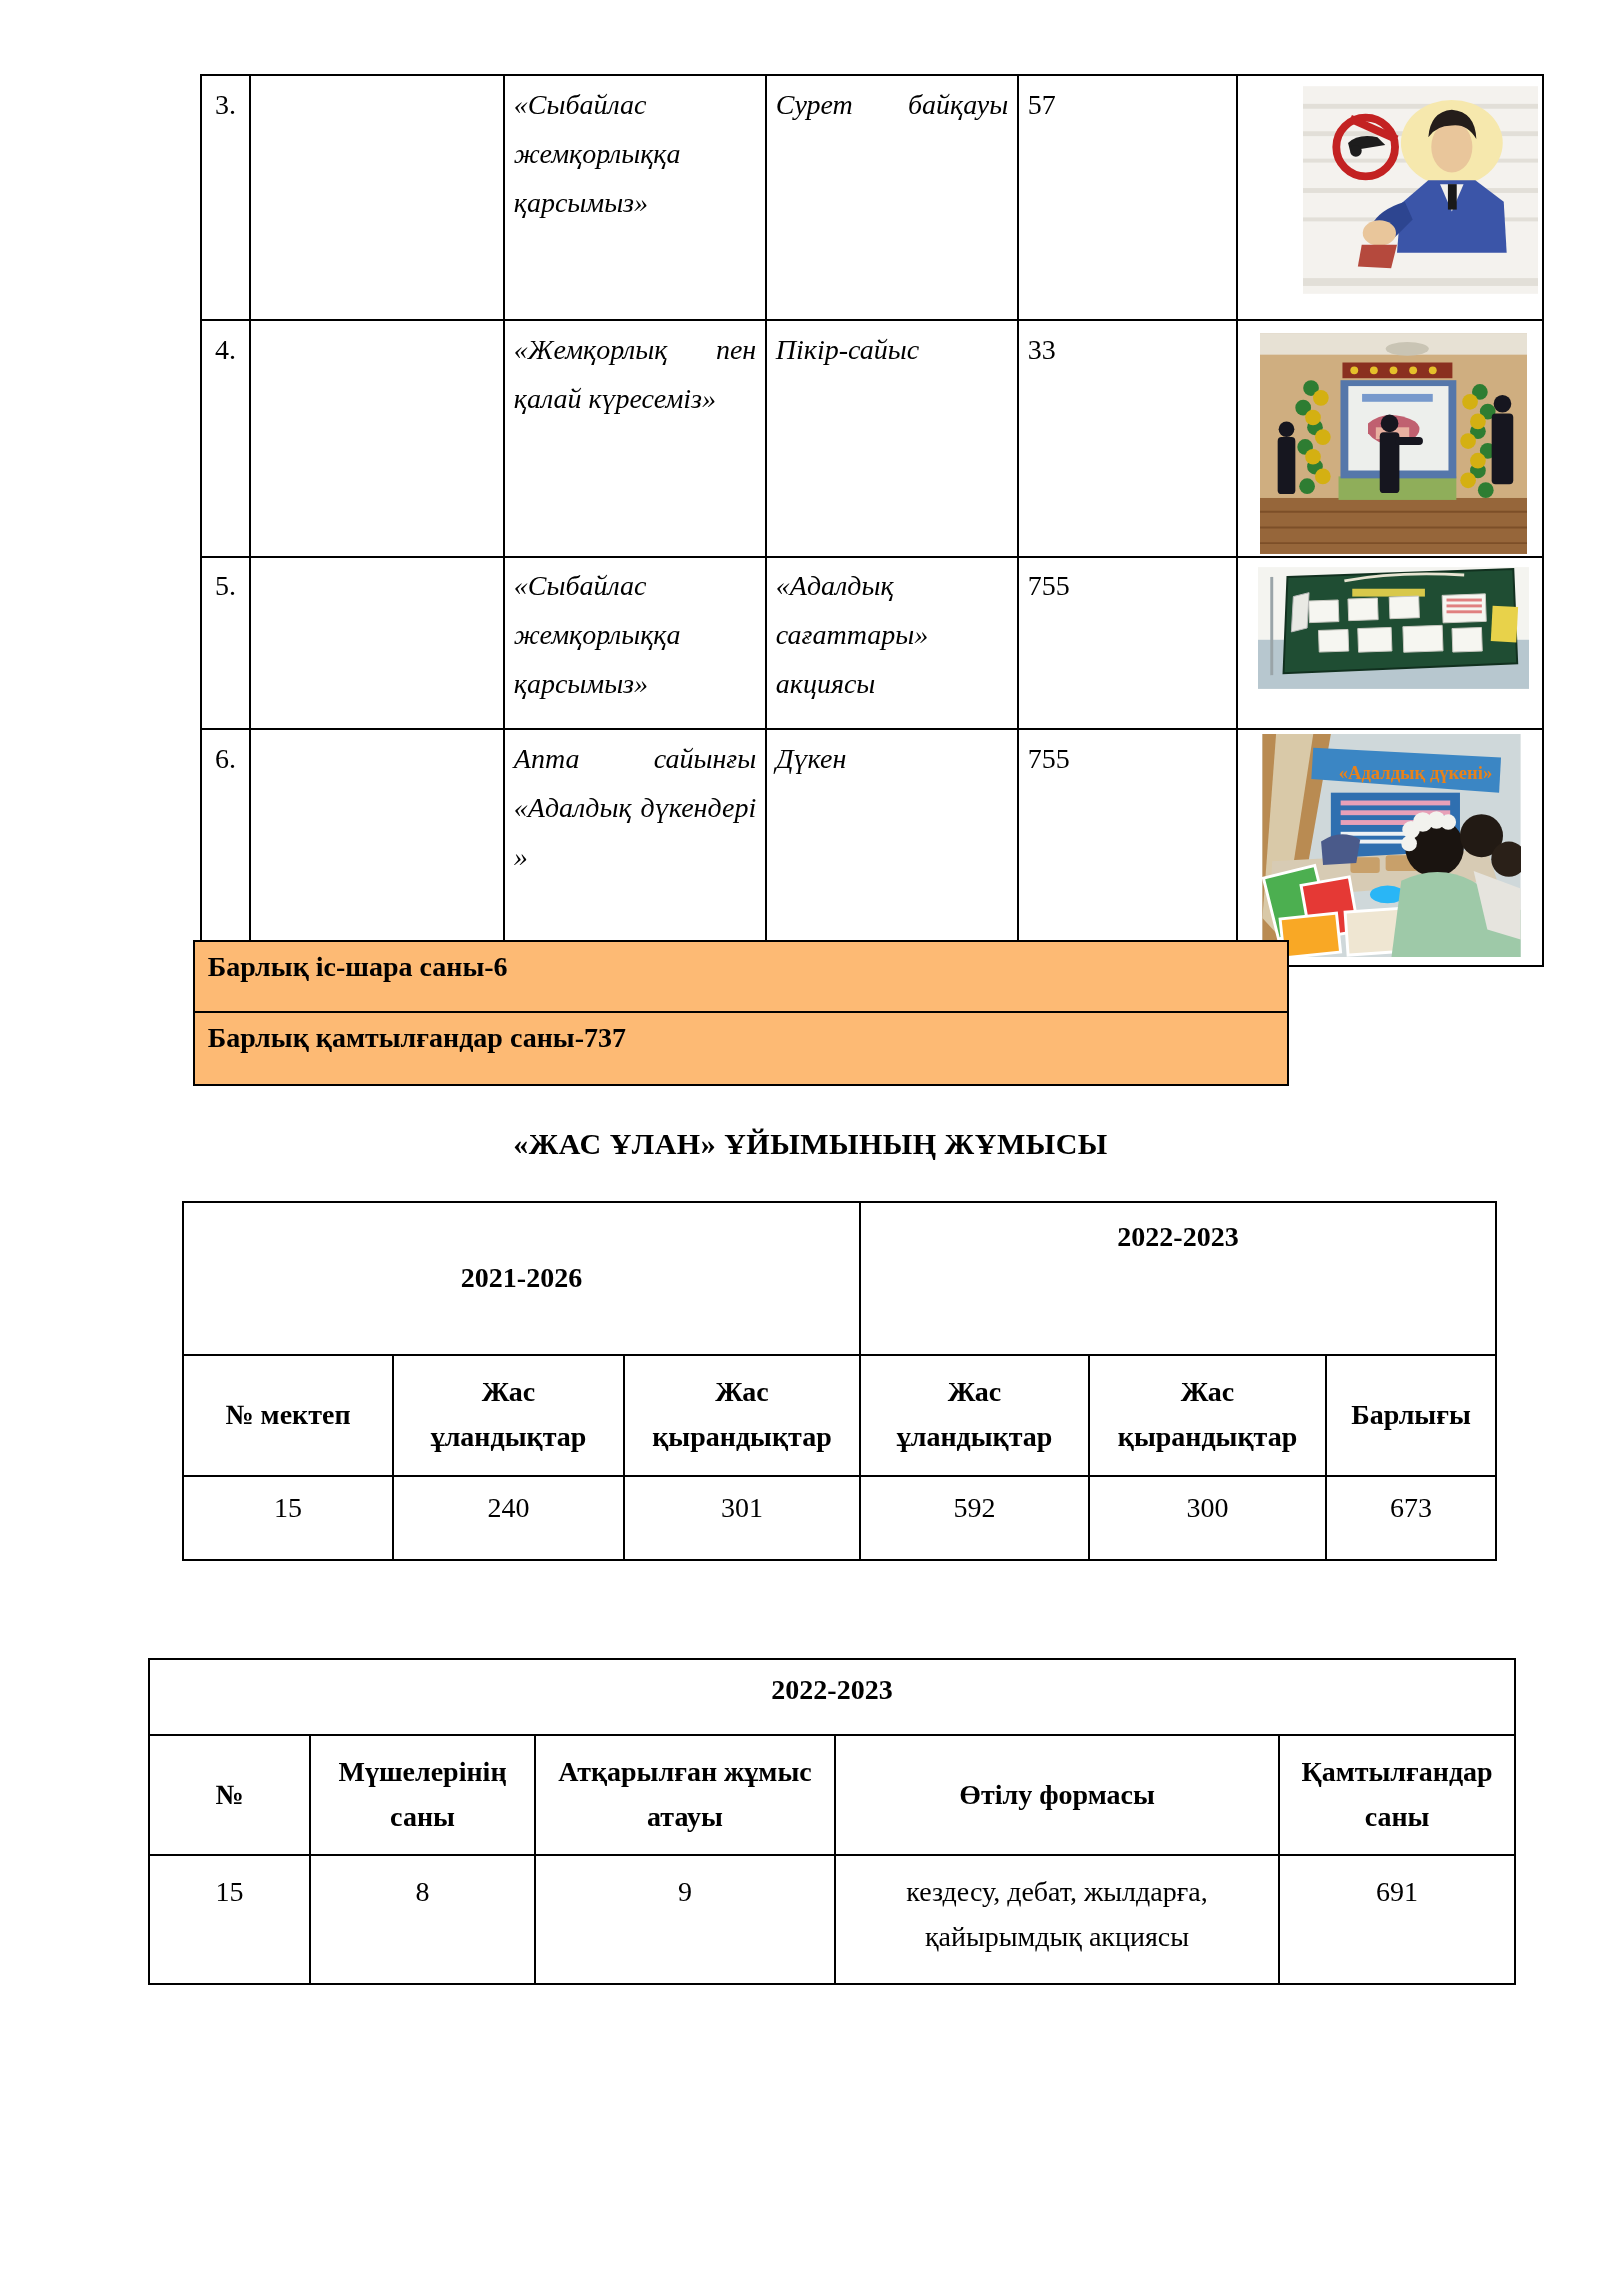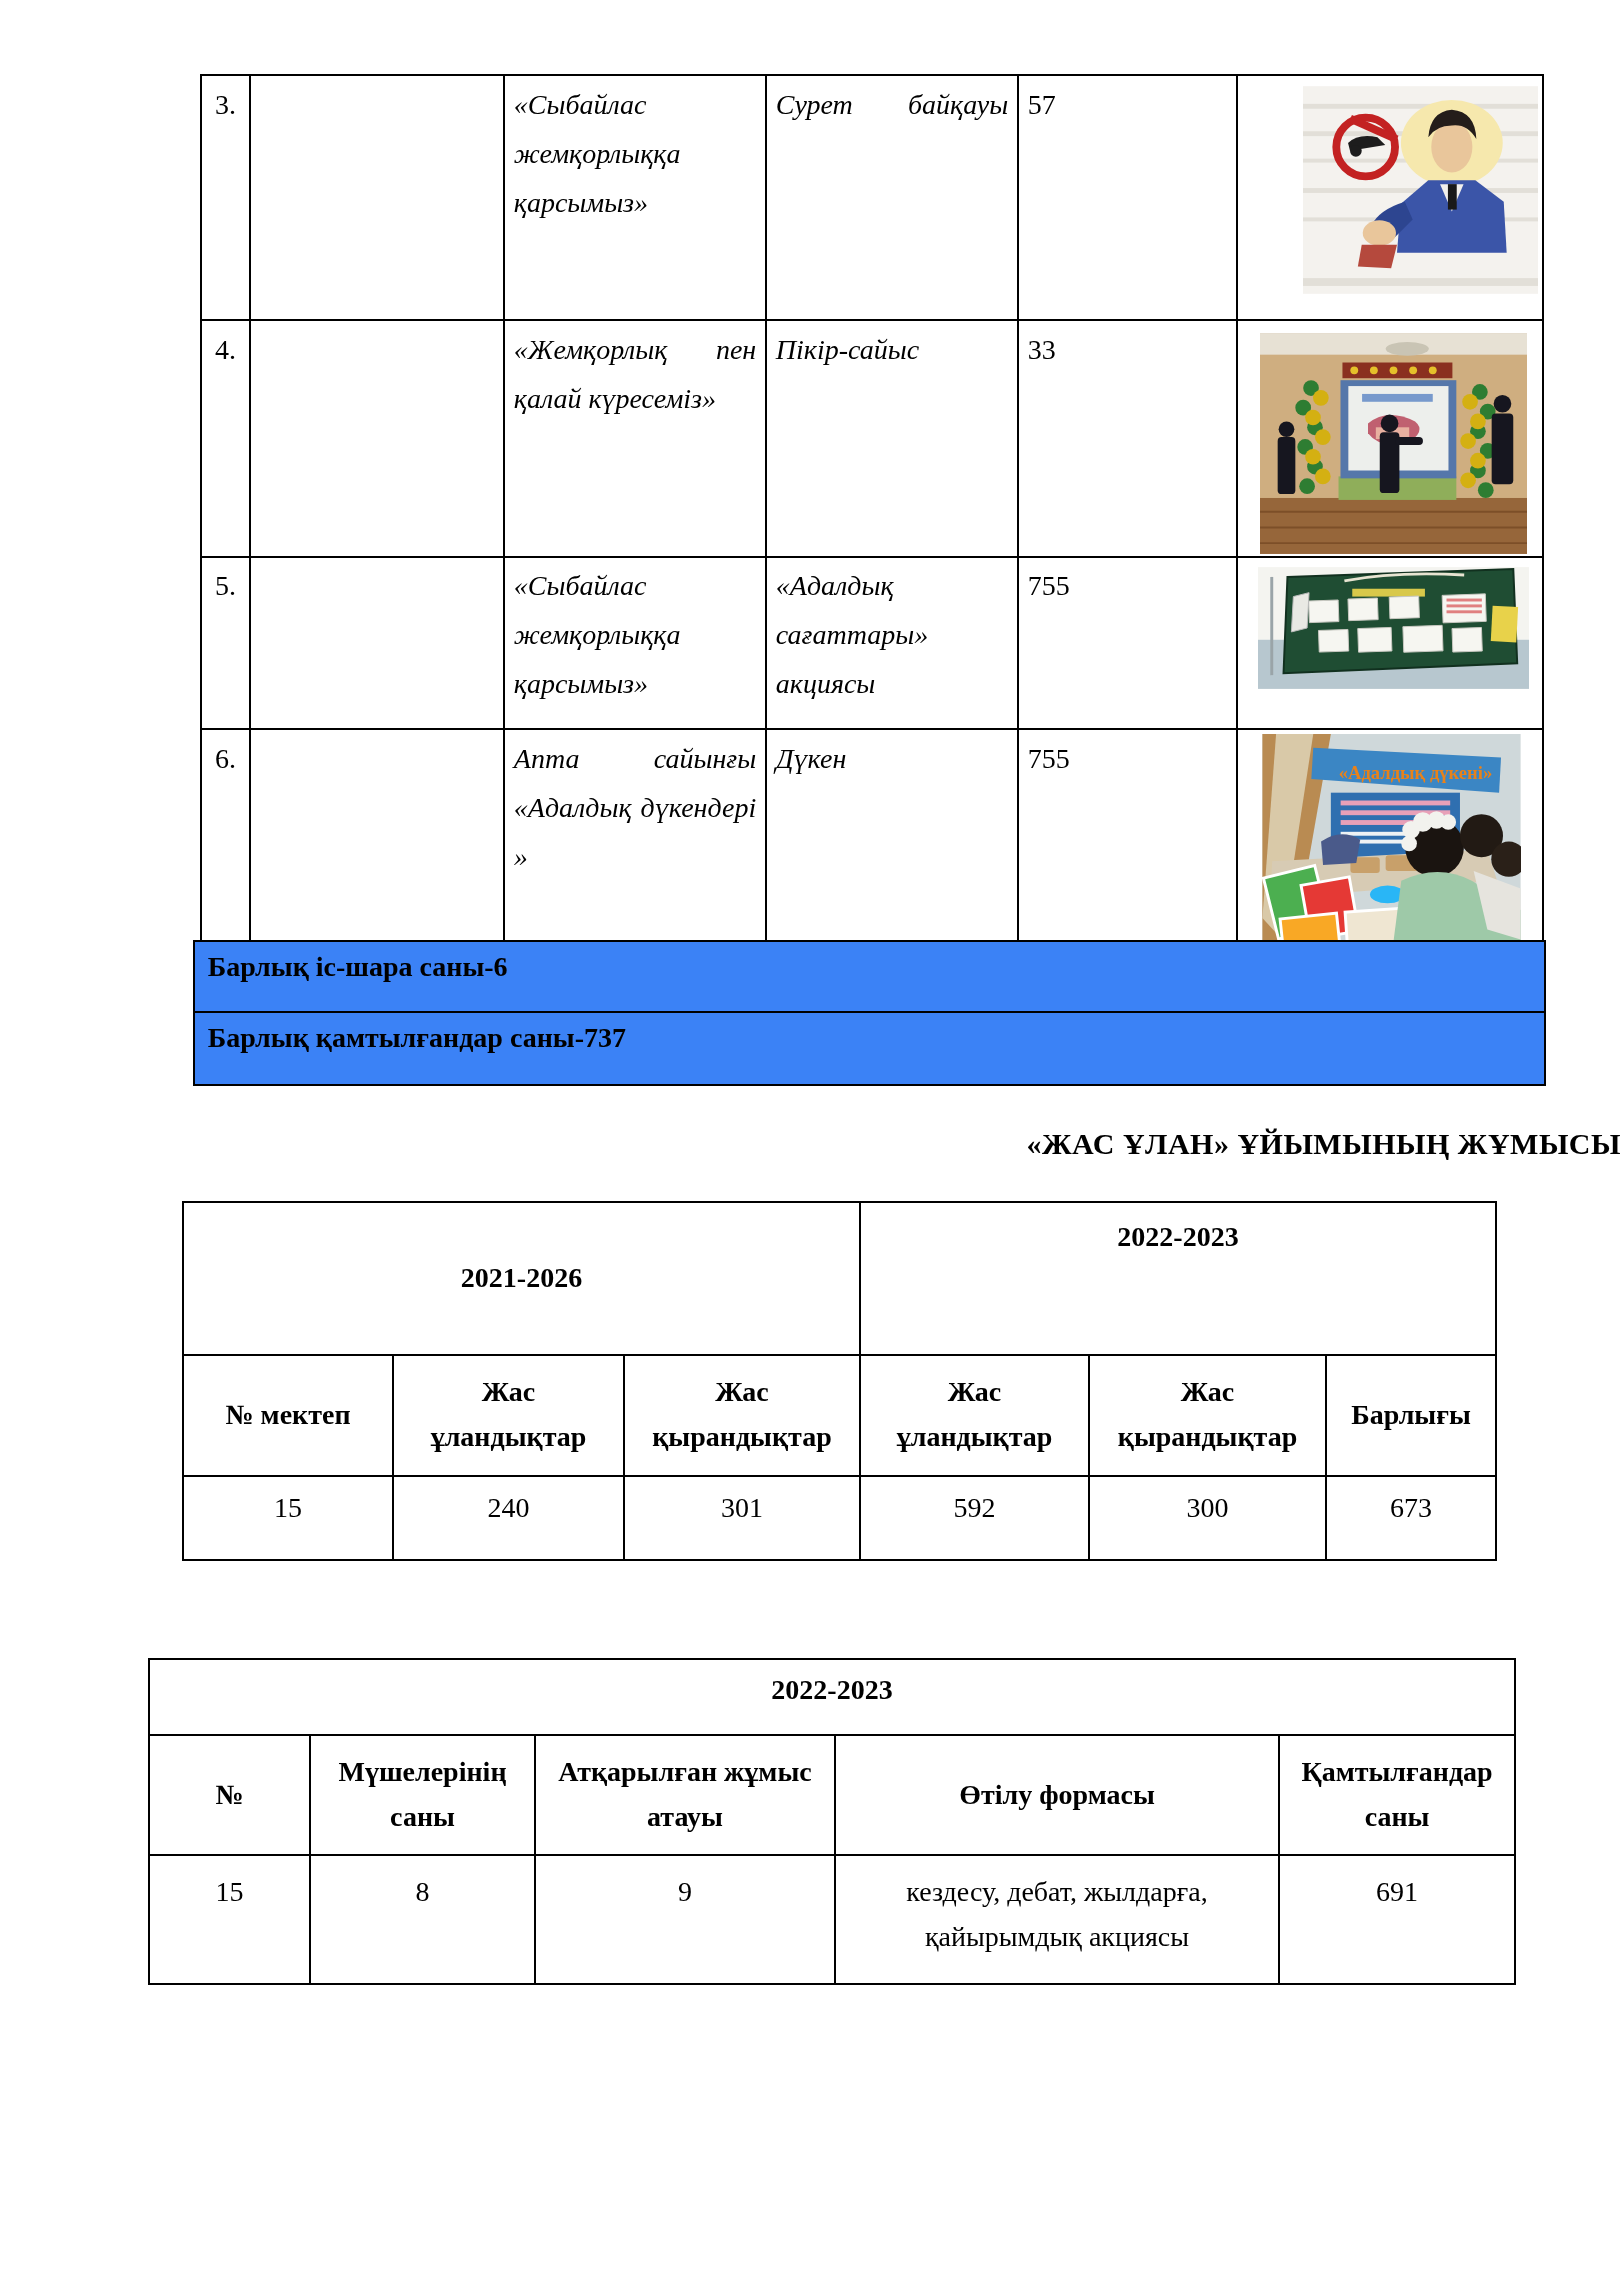--- a/index.html
+++ b/index.html
@@ -15,32 +15,32 @@
   
   .t1 { left:200px; top:74px; width:1341px; }
   .t1 td.num   { text-align:center; padding:3.9px 2px; }
   .t1 td.name, .t1 td.format { text-align:justify;font-style:italic; }
   .t1 td.format.stretch { text-align-last:justify; }
   .t1 td.photo { padding:0;font-family:Liberation Serif, serif; }
   .t1 svg { display:block; }
 
   
   .summary {
-    position:absolute; left:193px; top:940px; width:1353px;
-    border:2.9px solid #000; box-sizing:border-box; background:#3b82f6;
+    position:absolute; left:193px; top:940px; width:1096px;
+    border:2.9px solid #000; box-sizing:border-box; background:#fdba74;
   }
   .summary .srow { height:71px; box-sizing:border-box; padding:8.8px 0 0 12.7px;
     font-weight:bold; font-size:28px; }
   .summary .srow:first-child { border-bottom:2.9px solid #000; }
 
   .doc-heading {
     position:absolute; left:0; width:1621px; text-align:center;
     font-weight:bold; font-size:30px; letter-spacing:0.5px;
   }
-  .h-jas { top:1127px;text-align:right; }
+  .h-jas { top:1127px; }
   .h-parl { top:1576px; }
 
   
   .t2 { left:182px; top:1201px; width:1313px; }
   .t2 td { line-height:1.6; }
   .t2 .year-left  { text-align:center; vertical-align:middle; font-weight:bold; height:143px; }
   .t2 .year-right { text-align:center; vertical-align:top; font-weight:bold; padding-top:11.8px; }
   .t2 .hdr { text-align:center; vertical-align:middle; font-weight:bold; height:111px; }
   .t2 .val { text-align:center; vertical-align:top; padding-top:9.8px; height:69px; }
 

